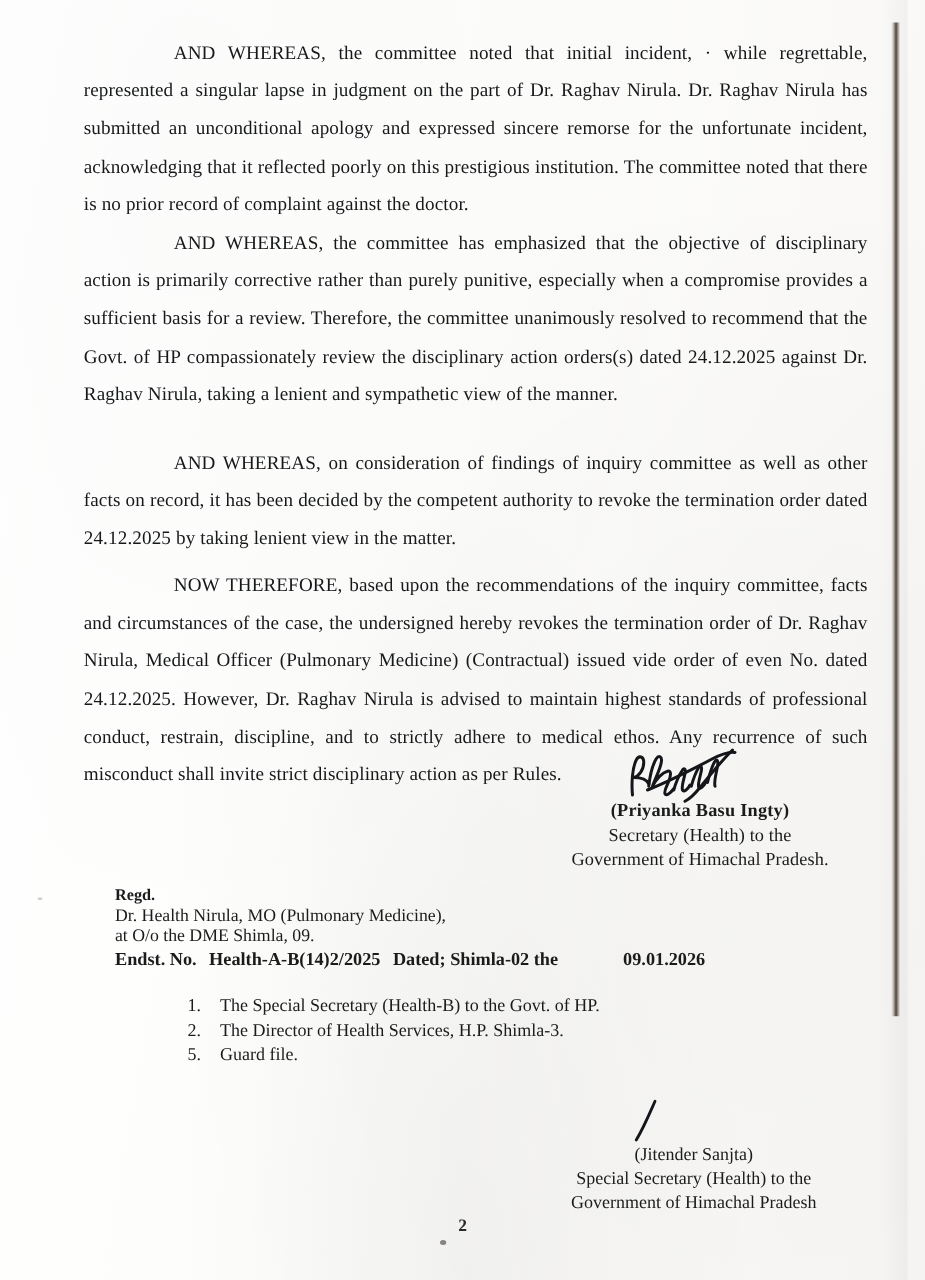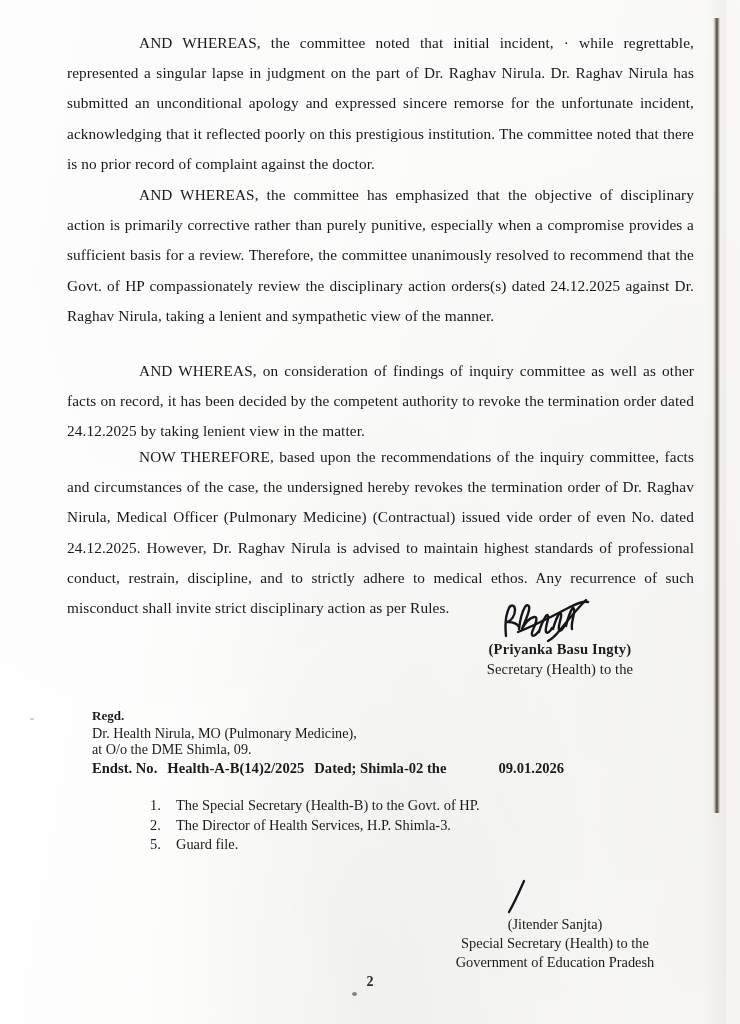--- a/index.html
+++ b/index.html
@@ -66,21 +66,21 @@
     font-size: 15.3px;
     line-height: 30.2px;
     letter-spacing: 0.1px;
     color: #16181a;
   }
   .body-text .lead-indent { display: inline-block; width: 72px; }
 
   #para1 { top: 28px; }
   #para2 { top: 180px; }
   #para3 { top: 356px; }
-  #para4 { top: 442px; }
+  #para4 { top: 454px; }
 
   
   #sig-top {
     position: absolute;
     left: 410px;
     top: 640px;
     width: 300px;
     text-align: center;
     font-size: 14.6px;
     line-height: 19.5px;
@@ -216,20 +216,21 @@
       <path d="M55,33 C57,26 59,21 61,18 C62,16 64,17 63,21 C62,26 60,31 61,34 C62,36 65,33 67,29"></path>
       <path d="M68,30 C70,22 72,16 74,13 C75,11 77,12 76,17 C75,23 73,29 74,33"></path>
       <path d="M20,36 C35,30 55,20 72,11 C80,7 86,5 90,6"></path>
       <path d="M88,4 C80,12 70,24 62,34 C58,39 54,43 50,45"></path>
     </g>
   </svg>
 
   <div id="sig-top">
     <div class="sig-name">(Priyanka Basu Ingty)</div>
     <div class="sig-role">Secretary (Health) to the</div>
+    <div class="sig-role">Government of Himachal Pradesh.</div>
   </div>
 
   <div id="regd-block">
     <div class="regd-title">Regd.</div>
     <div class="regd-line">Dr. Health Nirula, MO (Pulmonary Medicine),</div>
     <div class="regd-line">at O/o the DME Shimla, 09.</div>
   </div>
 
   <div id="endst-line">
     <span>Endst. No.</span><span class="sp"></span><span>Health-A-B(14)2/2025</span><span class="sp"></span><span>Dated; Shimla-02  the</span><span class="sp-wide"></span><span>09.01.2026</span>
@@ -242,21 +243,21 @@
     <li><span class="num">5.</span><span>Guard file.</span></li>
   </ul>
 
   <svg id="signature-mark-bottom" viewBox="0 0 40 38">
     <path d="M28,3 C24,12 19,24 13,34" fill="none" stroke="#14161a" stroke-width="2.3" stroke-linecap="round"></path>
   </svg>
 
   <div id="sig-bottom">
     <div>(Jitender Sanjta)</div>
     <div>Special  Secretary (Health) to the</div>
-    <div>Government of Education Pradesh</div>
+    <div>Government of Himachal Pradesh</div>
   </div>
 
   <div id="page-number">2</div>
 
   <div id="scan-edge-right-fade"></div>
   <div id="scan-edge-right"></div>
 
 </div>
 
 </body></html>

